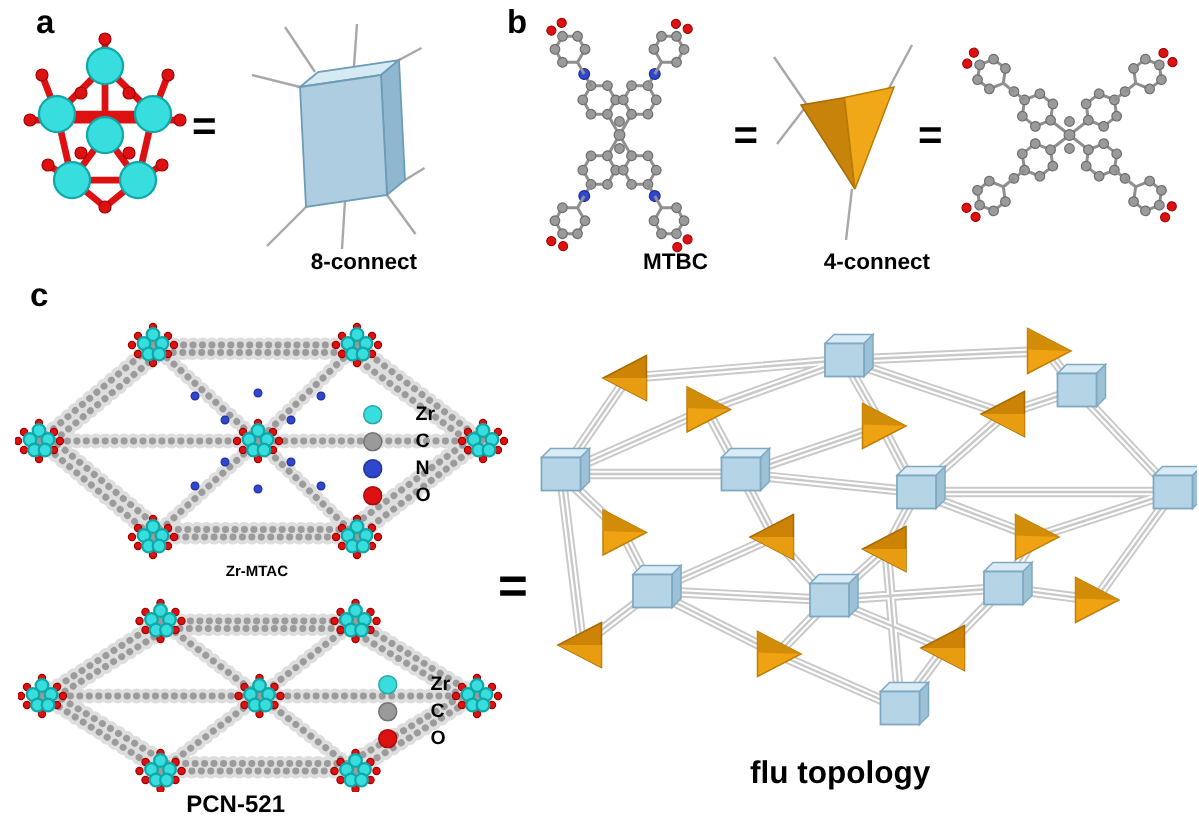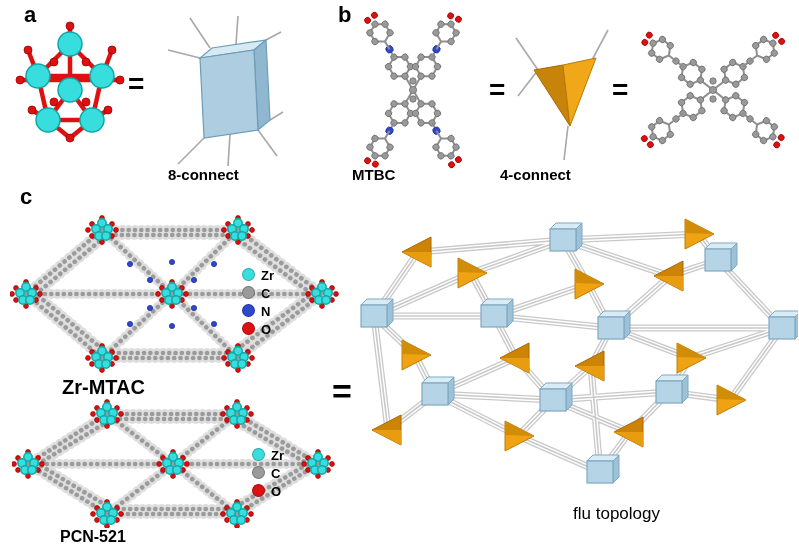--- a/index.html
+++ b/index.html
@@ -1,40 +1,40 @@
 <!DOCTYPE html>
 <html><head>
 <meta charset="utf-8">
 <style>
   html,body{margin:0;padding:0;background:#fff;}
   #page{position:relative;width:799px;height:559px;background:#ffffff;overflow:hidden;
         font-family:"Liberation Sans", sans-serif;color:#000;}
   .abs{position:absolute;}
   .panel-letter{font-size:22px;font-weight:bold;}
-  .caption{font-weight:bold;font-size:15px;text-align:left;}
-  .caption-lg{font-weight:normal;font-size:17px;text-align:right;}
+  .caption{font-weight:bold;font-size:15px;text-align:right;}
+  .caption-lg{font-weight:bold;font-size:21px;text-align:left;}
   .equals{font-weight:bold;font-size:28px;}
   .equals-lg{font-weight:bold;font-size:34px;}
   
   .bond{stroke:#8f8f8f;stroke-width:2;fill:none;}
   .cat{fill:#9a9a9a;stroke:#6e6e6e;stroke-width:0.8;}
   .nat{fill:#2f46cf;stroke:#1f2f9f;stroke-width:0.8;}
   .oat{fill:#dd1111;stroke:#a00000;stroke-width:0.8;}
   .rstick{stroke:#dd1111;stroke-width:4.5;stroke-linecap:round;}
   .zrball{fill:#38dede;stroke:#0fa8a8;stroke-width:1.5;}
   .nline{stroke:#a8a8a8;stroke-width:1.6;}
   
   .chainU{stroke:#dedede;stroke-width:10;stroke-dasharray:0.1 6.2;stroke-linecap:round;fill:none;}
   .chain{stroke:#9b9b9b;stroke-width:4.6;stroke-dasharray:0.1 6.2;stroke-linecap:round;fill:none;}
   
   .bo{fill:none;stroke:#c9c9c9;stroke-width:7;}
   .bm{fill:none;stroke:#ffffff;stroke-width:4.4;}
   .bi{fill:none;stroke:#c9c9c9;stroke-width:1.6;}
   .legend{display:flex;flex-direction:column;gap:3px;}
-  .legend-row{display:flex;align-items:flex-start;gap:6px;}
+  .legend-row{display:flex;align-items:flex-end;gap:22px;}
   .legend-dot{width:11px;height:11px;border-radius:50%;display:inline-block;border:1px solid rgba(0,0,0,.25);}
   .legend-label{font-size:13px;font-weight:bold;}
 </style>
 </head>
 <body>
 
 <div id="page">
 
   <div class="abs panel-letter" style="left:24px;top:2px;">a</div>
 
@@ -255,21 +255,21 @@
       <div class="legend-row">
         <span class="legend-dot" style="background: rgb(47, 70, 207);"></span>
         <span class="legend-label">N</span>
       </div>
       <div class="legend-row">
         <span class="legend-dot" style="background: rgb(221, 17, 17);"></span>
         <span class="legend-label">O</span>
       </div>
     </div>
   </div>
-  <div class="abs caption" style="left:62px;top:376px;width:130px;font-size:20px;">Zr-MTAC</div>
+  <div class="abs caption" style="left:62px;top:376px;width:130px;font-size:10px;">Zr-MTAC</div>
 
   <div class="abs" style="left:12px;top:396px;width:330px;height:132px;">
     <svg width="330" height="132" viewBox="0 0 330 132">
       <path class="chainU" d="M16,68 L95,18 L225,18 L306,68 L225,118 L95,118 Z M95,18 L161,68 M225,18 L161,68 M95,118 L161,68 M225,118 L161,68 M16,68 L306,68 M26,68 L100,23 L220,23 L296,68 L220,113 L100,113 Z"></path>
       <path class="chain" d="M16,68 L95,18 L225,18 L306,68 L225,118 L95,118 Z M95,18 L161,68 M225,18 L161,68 M95,118 L161,68 M225,118 L161,68 M16,68 L306,68 M26,68 L100,23 L220,23 L296,68 L220,113 L100,113 Z"></path>
       <use href="#zrc" x="16" y="68"></use>
         <use href="#zrc" x="95" y="18"></use>
         <use href="#zrc" x="225" y="18"></use>
       <use href="#zrc" x="306" y="68"></use>
         <use href="#zrc" x="225" y="118"></use>

